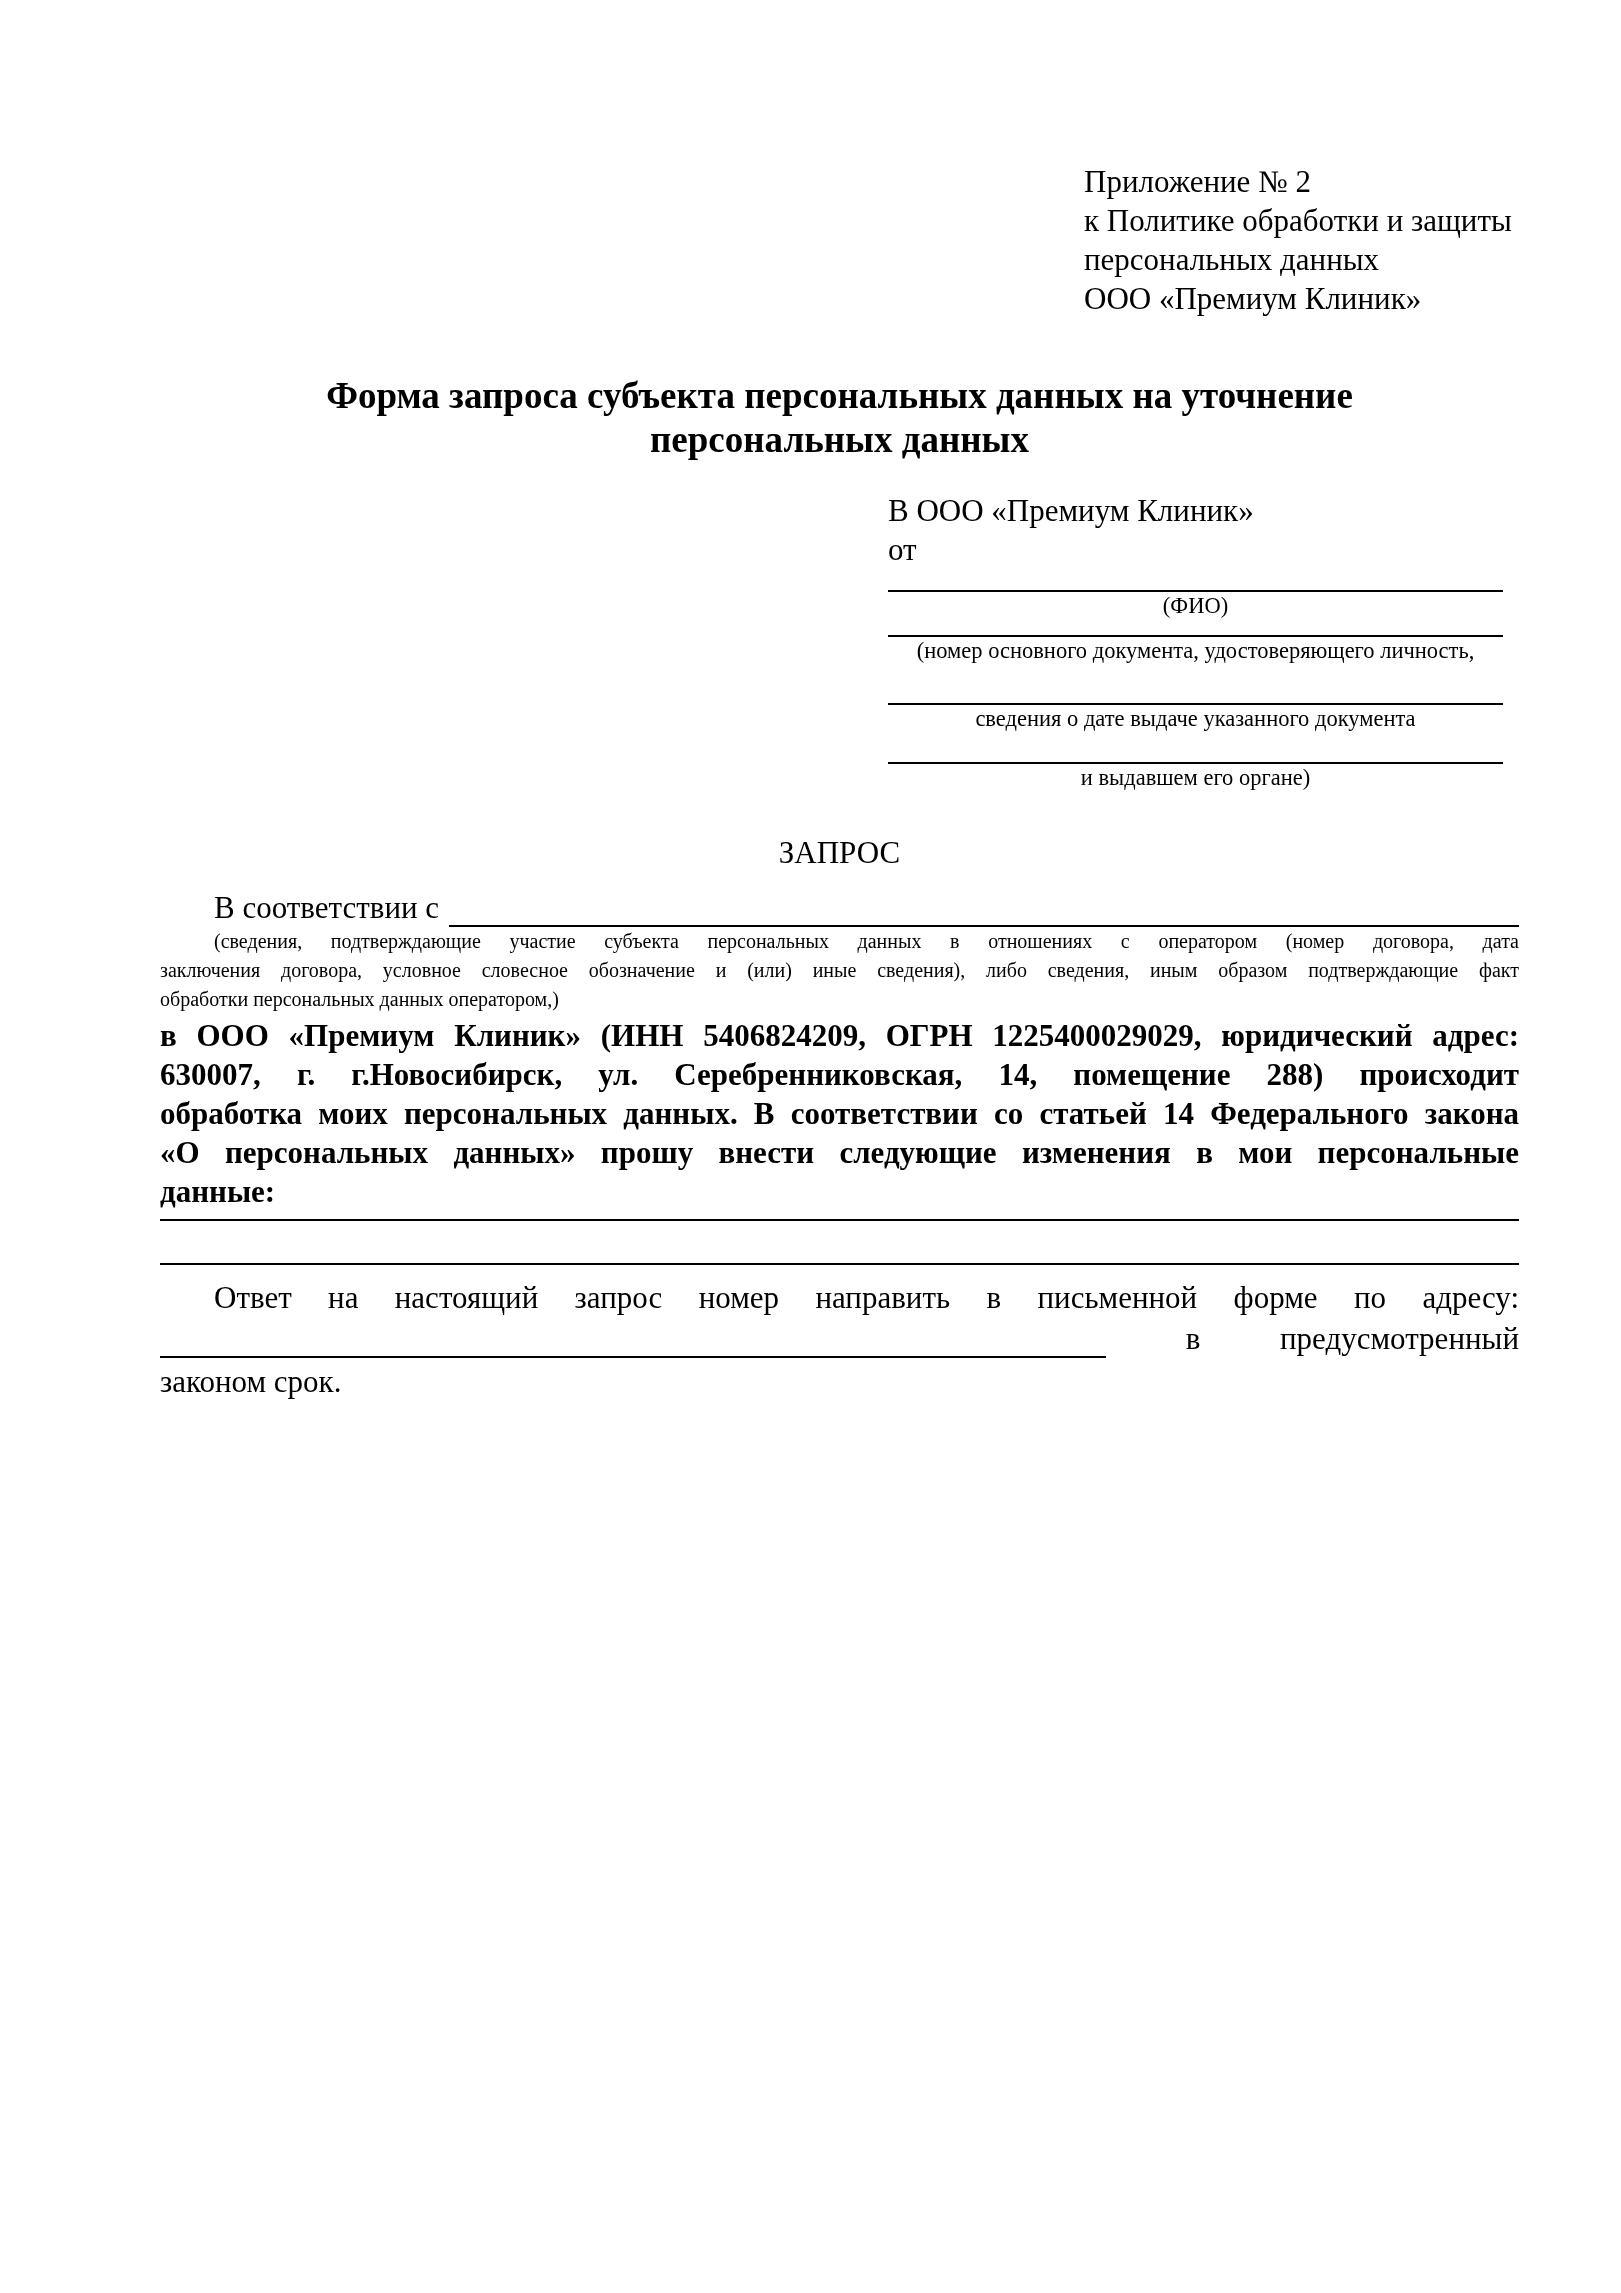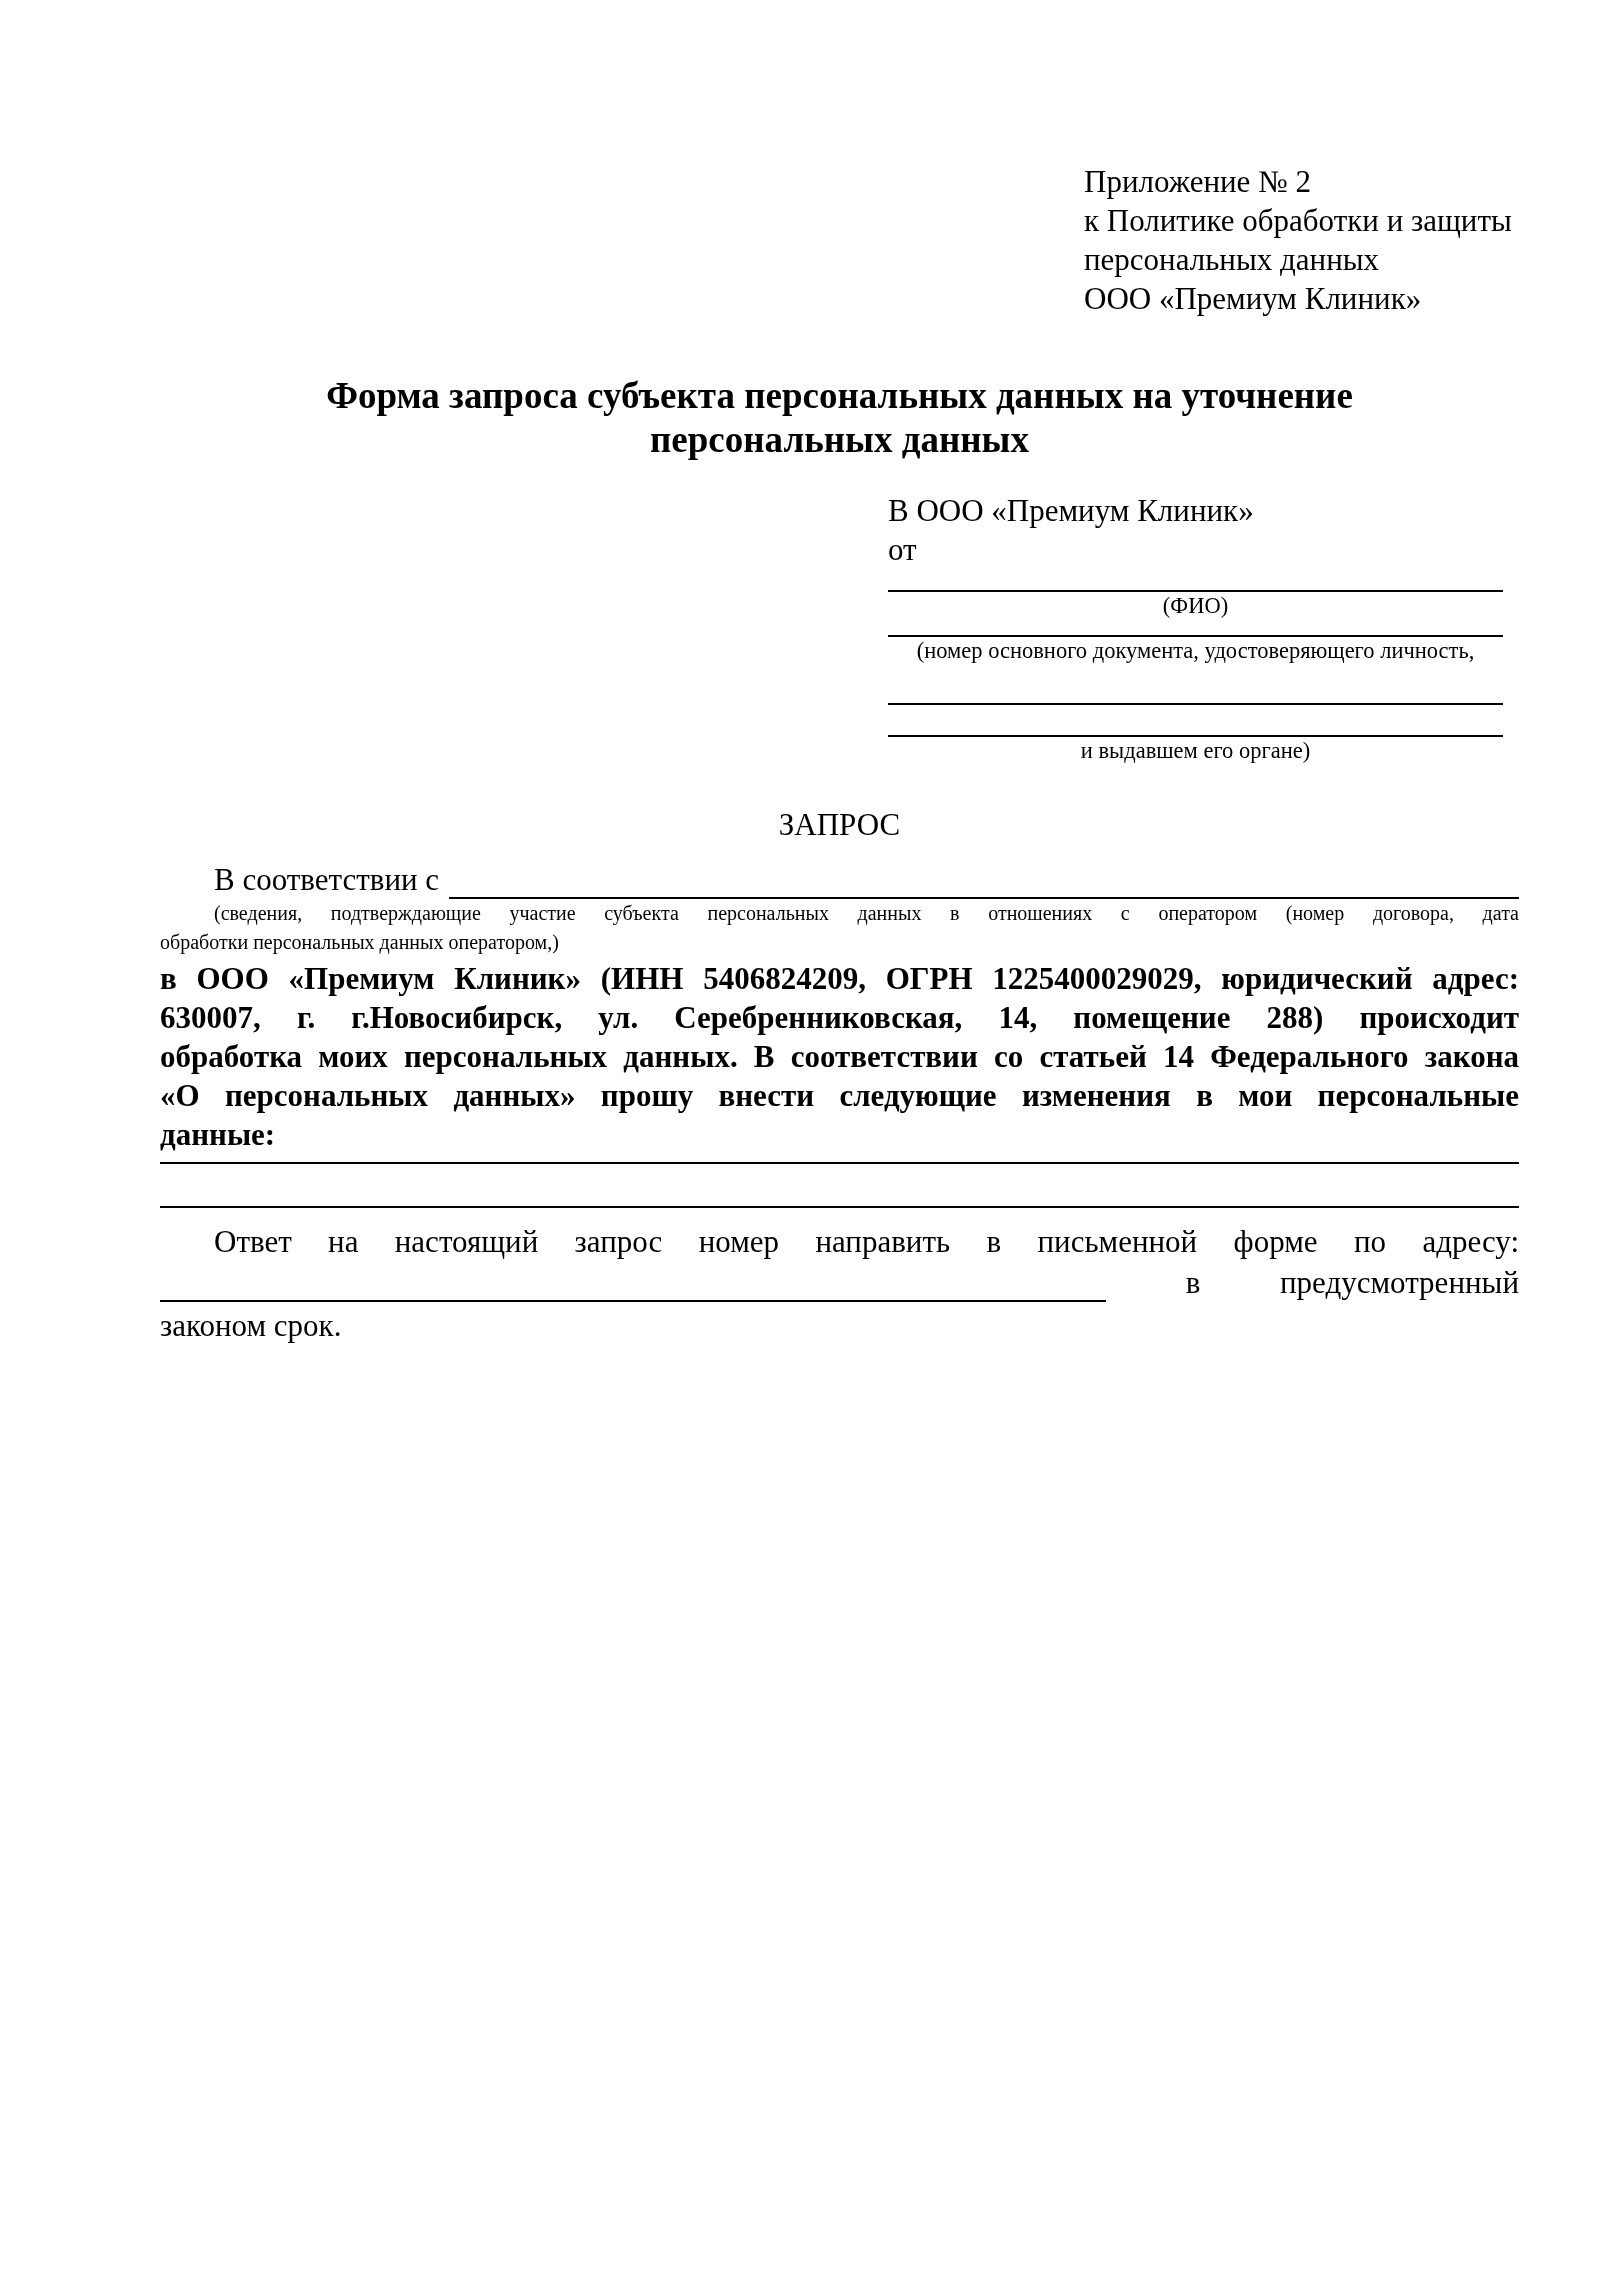--- a/index.html
+++ b/index.html
@@ -92,34 +92,36 @@
     <div>В ООО «Премиум Клиник»</div>
     <div>от</div>
 
     <div class="write-line wl-1"></div>
     <div class="caption">(ФИО)</div>
 
     <div class="write-line wl-2"></div>
     <div class="caption">(номер основного документа, удостоверяющего личность,</div>
 
     <div class="write-line wl-3"></div>
+    <div class="caption">сведения о дате выдаче указанного документа</div>
 
     <div class="write-line wl-4"></div>
     <div class="caption">и выдавшем его органе)</div>
   </div>
 
   <div class="zapros">ЗАПРОС</div>
 
   <div class="accord-row">
     <span class="accord-prefix">В соответствии с</span>
     <span class="fill-line"></span>
   </div>
 
   <div class="footnote">
     <div class="jline indent">(сведения, подтверждающие участие субъекта персональных данных в отношениях с оператором (номер договора, дата</div>
+    <div class="jline">заключения договора, условное словесное обозначение и (или) иные сведения), либо сведения, иным образом подтверждающие факт</div>
     <div>обработки персональных данных оператором,)</div>
   </div>
 
   <div class="body-para">
     <div class="jline">в ООО «Премиум Клиник» (ИНН 5406824209, ОГРН 1225400029029, юридический адрес:</div>
     <div class="jline">630007, г. г.Новосибирск, ул. Серебренниковская, 14, помещение 288) происходит</div>
     <div class="jline">обработка моих персональных данных. В соответствии со статьей 14 Федерального закона</div>
     <div class="jline">«О персональных данных» прошу внести следующие изменения в мои персональные</div>
     <div>данные:</div>
   </div>

